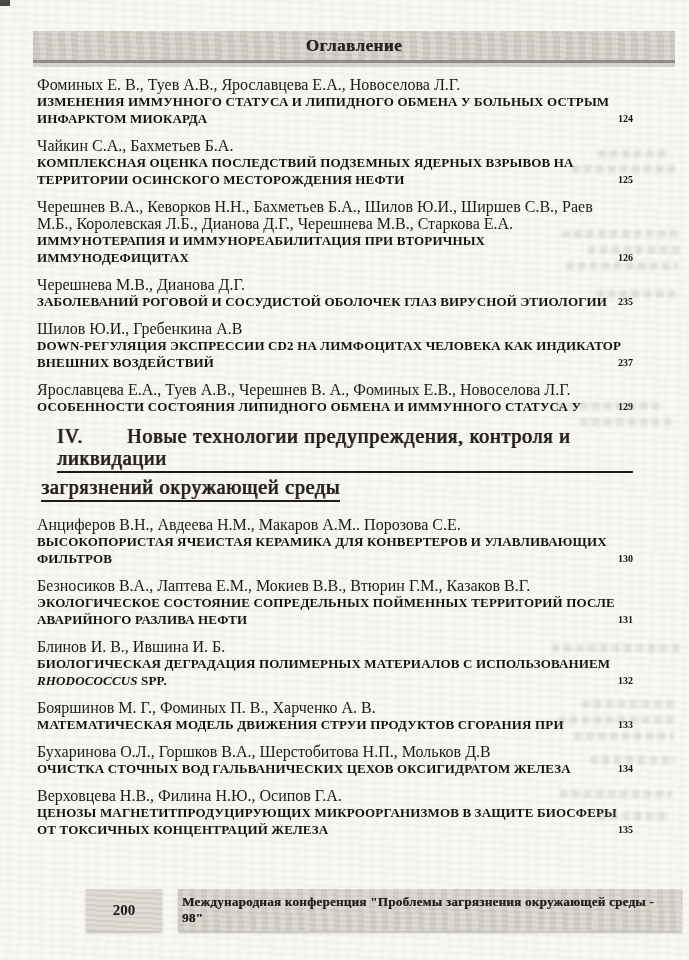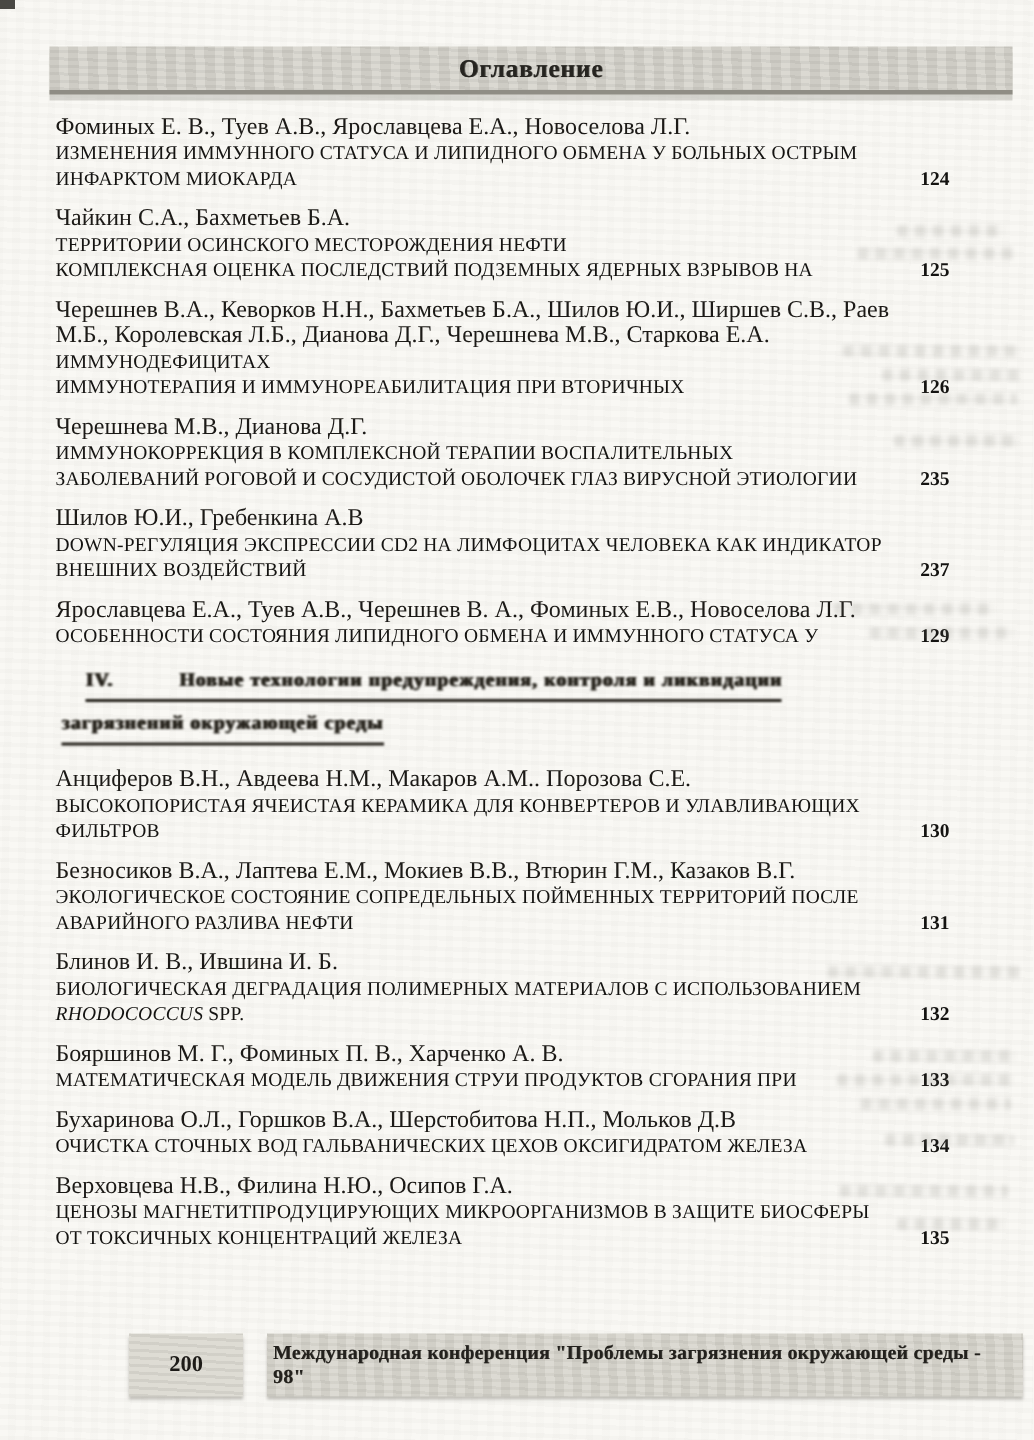--- a/index.html
+++ b/index.html
@@ -30,32 +30,32 @@
   .header-title{
     font-size:17px;font-weight:bold;letter-spacing:0.5px;color:#262420;
     text-shadow:0.6px 0 0 rgba(40,38,34,0.7);
   }
   
   .content{position:absolute;left:37px;right:56px;top:76px;}
   .entry{display:flex;align-items:flex-end;margin-bottom:10px;}
   .entry-text{flex:1;min-width:0;}
   .authors-line{font-size:16px;line-height:17px;white-space:nowrap;color:#1c1a17;}
   .title-line{
-    font-size:13px;line-height:17px;font-weight:normal;white-space:nowrap;
+    font-size:13px;line-height:17px;font-weight:bold;white-space:nowrap;
     letter-spacing:0.15px;color:#141311;
   }
   .pagenum{
-    font-size:13px;font-weight:bold;line-height:17px;
+    font-size:10px;font-weight:bold;line-height:17px;
     padding-left:8px;color:#141311;
   }
   .it{font-style:italic;}
   
   .section-heading{
     margin:8px 0 14px 20px;
-    font-weight:bold;font-size:13px;color:#232019;
+    font-weight:normal;font-size:20px;color:#232019;
     letter-spacing:0.8px;
     filter:blur(0.55px);
     text-shadow:0.9px 0 0 rgba(35,32,25,0.85), -0.4px 0 0 rgba(35,32,25,0.5);
   }
   .sec-line{display:inline-block;border-bottom:2.5px solid #201d17;padding-bottom:2px;line-height:22px;}
   .sec-line2{margin-left:-16px;margin-top:3px;}
   .sec-gap{display:inline-block;width:44px;}
   
   .footer{position:absolute;left:40px;right:7px;bottom:29px;display:flex;align-items:stretch;gap:16px;padding-left:46px;}
   .footer-pagebox{
@@ -105,40 +105,39 @@
         <div class="authors-line">Фоминых Е. В., Туев А.В., Ярославцева Е.А., Новоселова Л.Г.</div>
         <div class="title-line">ИЗМЕНЕНИЯ ИММУННОГО  СТАТУСА И ЛИПИДНОГО ОБМЕНА У БОЛЬНЫХ  ОСТРЫМ</div>
         <div class="title-line">ИНФАРКТОМ МИОКАРДА</div>
       </div>
       <div class="pagenum">124</div>
     </div>
 
     <div class="entry">
       <div class="entry-text">
         <div class="authors-line">Чайкин С.А., Бахметьев Б.А.</div>
+        <div class="title-line">КОМПЛЕКСНАЯ ОЦЕНКА ПОСЛЕДСТВИЙ ПОДЗЕМНЫХ ЯДЕРНЫХ ВЗРЫВОВ НА</div>
         <div class="title-line">ТЕРРИТОРИИ ОСИНСКОГО МЕСТОРОЖДЕНИЯ НЕФТИ</div>
-        <div class="title-line">КОМПЛЕКСНАЯ ОЦЕНКА ПОСЛЕДСТВИЙ ПОДЗЕМНЫХ ЯДЕРНЫХ ВЗРЫВОВ НА</div>
       </div>
       <div class="pagenum">125</div>
     </div>
 
     <div class="entry">
       <div class="entry-text">
         <div class="authors-line">Черешнев В.А., Кеворков Н.Н., Бахметьев Б.А., Шилов Ю.И., Ширшев С.В., Раев</div>
         <div class="authors-line">М.Б., Королевская Л.Б., Дианова Д.Г., Черешнева М.В., Старкова Е.А.</div>
+        <div class="title-line">ИММУНОТЕРАПИЯ И ИММУНОРЕАБИЛИТАЦИЯ ПРИ ВТОРИЧНЫХ</div>
         <div class="title-line">ИММУНОДЕФИЦИТАХ</div>
-        <div class="title-line">ИММУНОТЕРАПИЯ И ИММУНОРЕАБИЛИТАЦИЯ ПРИ ВТОРИЧНЫХ</div>
       </div>
       <div class="pagenum">126</div>
     </div>
 
     <div class="entry">
       <div class="entry-text">
         <div class="authors-line">Черешнева М.В., Дианова Д.Г.</div>
-        <div class="title-line">ИММУНОКОРРЕКЦИЯ В КОМПЛЕКСНОЙ ТЕРАПИИ ВОСПАЛИТЕЛЬНЫХ</div>
         <div class="title-line">ЗАБОЛЕВАНИЙ РОГОВОЙ И СОСУДИСТОЙ ОБОЛОЧЕК ГЛАЗ ВИРУСНОЙ ЭТИОЛОГИИ</div>
       </div>
       <div class="pagenum">235</div>
     </div>
 
     <div class="entry">
       <div class="entry-text">
         <div class="authors-line">Шилов Ю.И., Гребенкина А.В</div>
         <div class="title-line">DOWN-РЕГУЛЯЦИЯ ЭКСПРЕССИИ CD2 НА ЛИМФОЦИТАХ ЧЕЛОВЕКА КАК ИНДИКАТОР</div>
         <div class="title-line">ВНЕШНИХ ВОЗДЕЙСТВИЙ</div>

